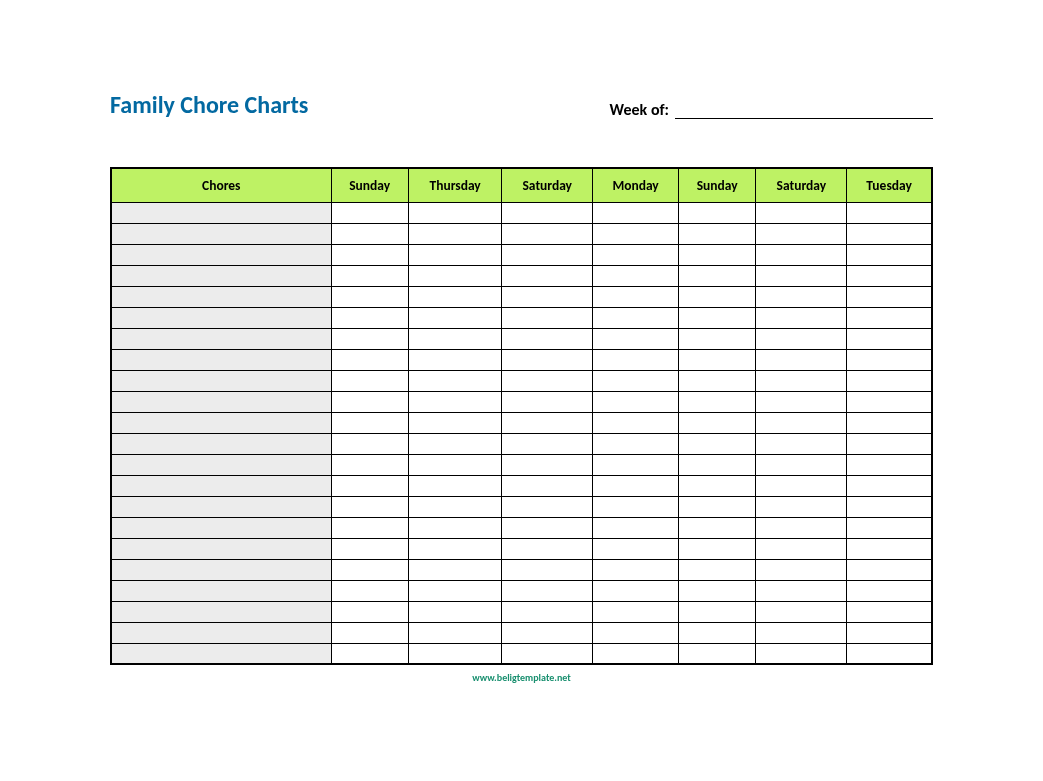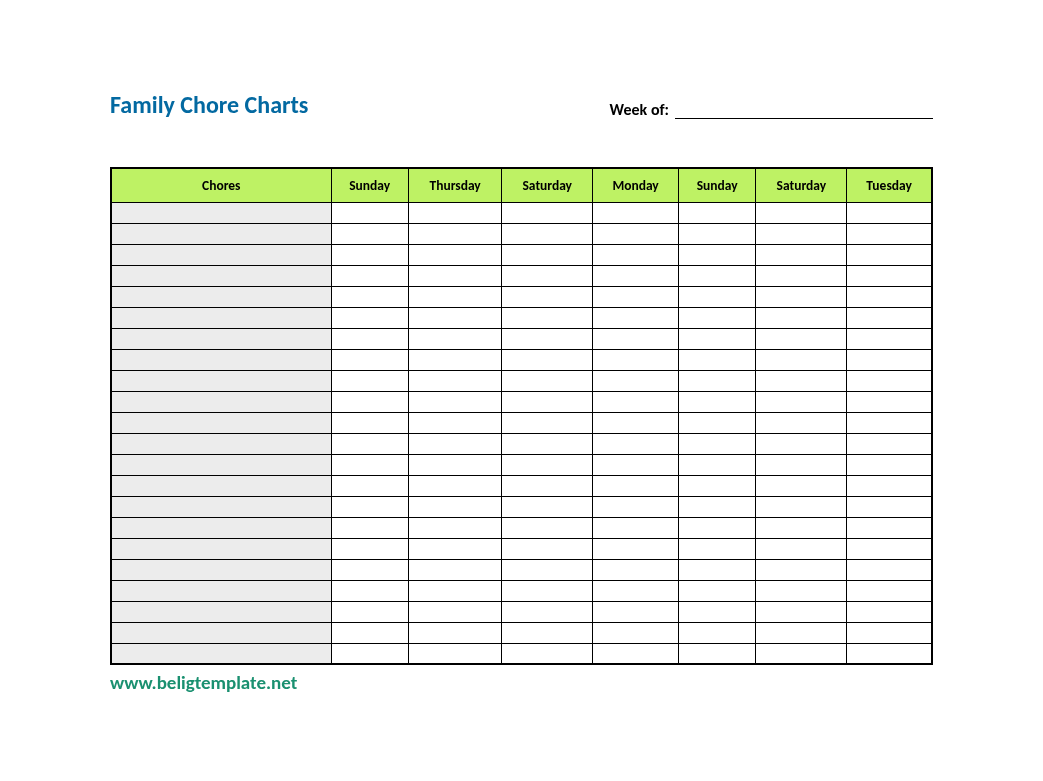--- a/index.html
+++ b/index.html
@@ -55,22 +55,22 @@
     }
     th.chores-col { width: 220px; }
     th.day-col { width: auto; }
     td {
       border: 1px solid #000;
       height: 21px;
     }
     td.chore-cell { background: #ececec; }
     td.day-cell { background: #ffffff; }
     .footer-link {
-      text-align: left;
-      font-size: 19px;
+      text-align: center;
+      font-size: 10px;
       font-weight: bold;
       color: #1a9070;
       margin-top: 6px;
     }
   </style>
 </head>
 <body>
 
 <div class="header-row">
   <div class="title">Family Chore Charts</div>

